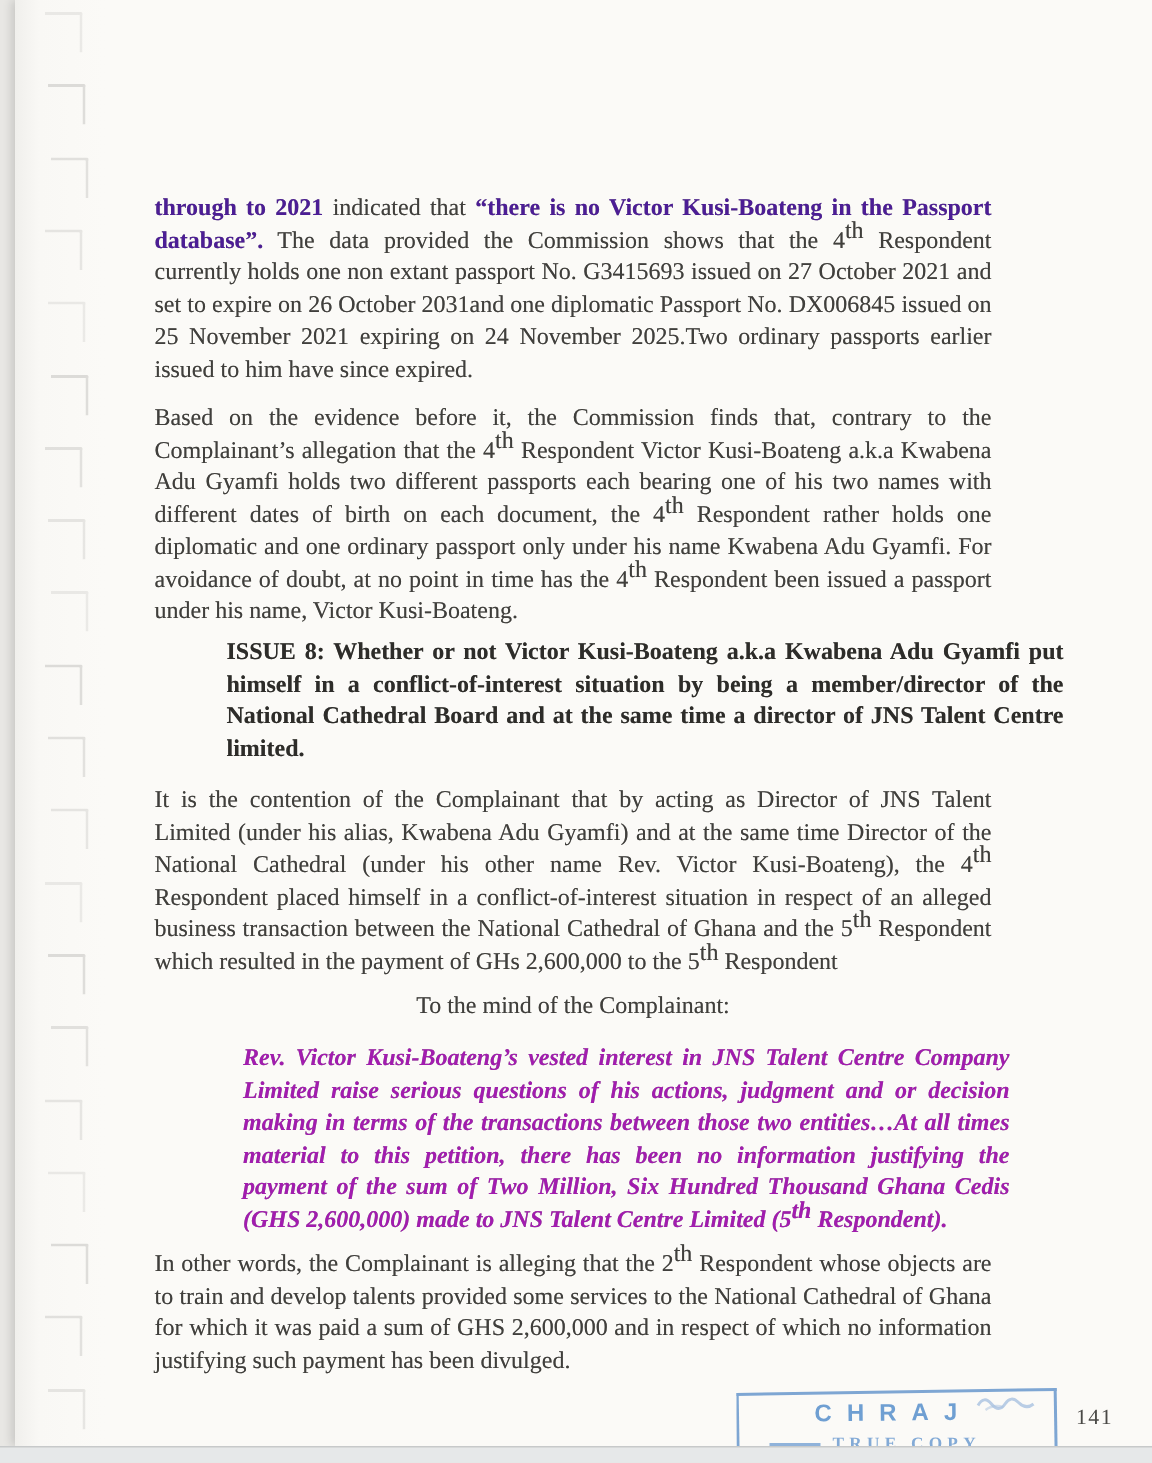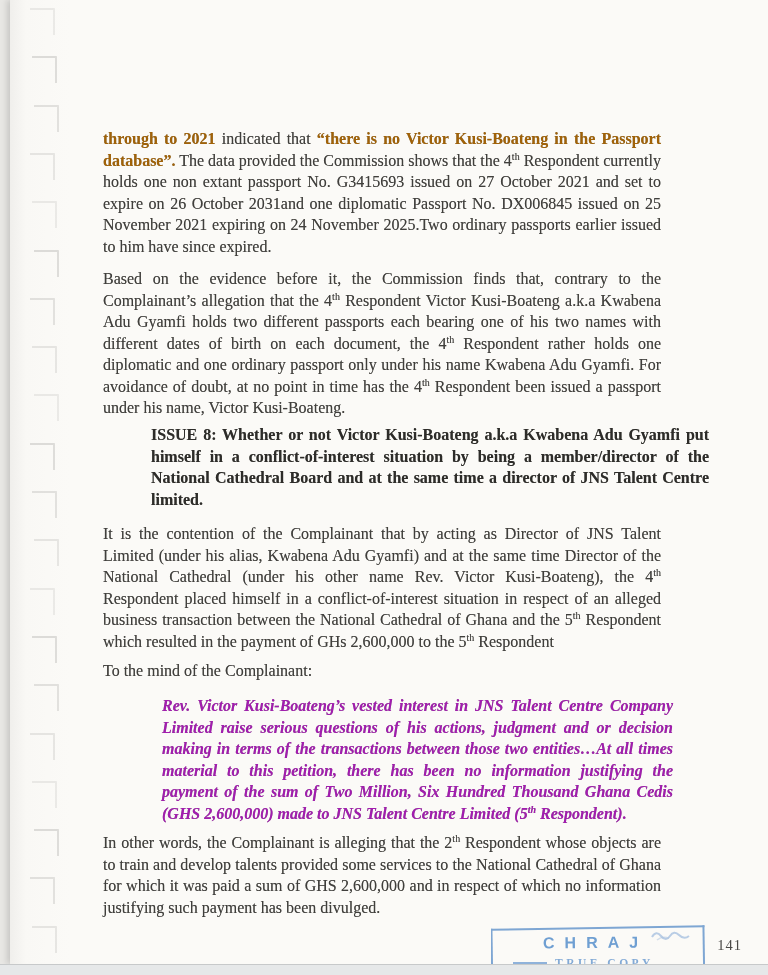--- a/index.html
+++ b/index.html
@@ -20,24 +20,24 @@
   .mark{
     position:absolute;width:23px;height:25px;
     border-top:2px solid #d6d5d2;border-right:2px solid #d8d7d4;
     border-radius:0 1px 0 0;
   }
   .para{
     position:absolute;left:103px;width:558px;margin:0;
     font-size:16px;line-height:21.5px;text-align:justify;
     color:#403f3c;text-shadow:0 0 .4px rgba(64,63,60,.55);
   }
-  .b{font-weight:bold;color:#a16207;}
-  .sup{vertical-align:super;font-size:10px;line-height:0;}
+  .b{font-weight:bold;color:#4c1d95;}
+  .sup{vertical-align:super;font-size:16px;line-height:0;}
   .heading{font-weight:bold;color:#2d2c29;margin-left:48px;}
-  .lead{text-align:left;}
+  .lead{text-align:center;}
   .quote{left:162px;width:511px;font-weight:bold;font-style:italic;color:#a21caf;}
   .pagenum{
     position:absolute;top:937px;left:0;width:742px;text-align:right;
     font-size:14.5px;letter-spacing:1px;color:#4a4946;
   }
   .stamp{
     position:absolute;left:491px;top:925px;width:216px;height:39px;
     overflow:hidden;
   }
   .stamp-box{

